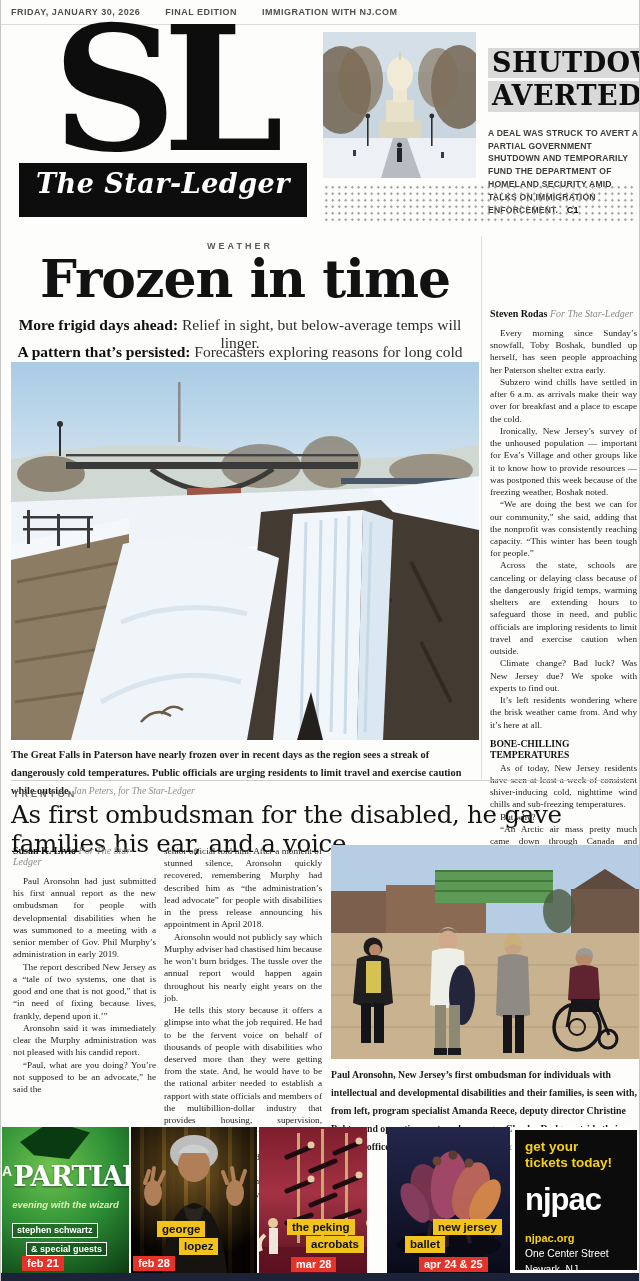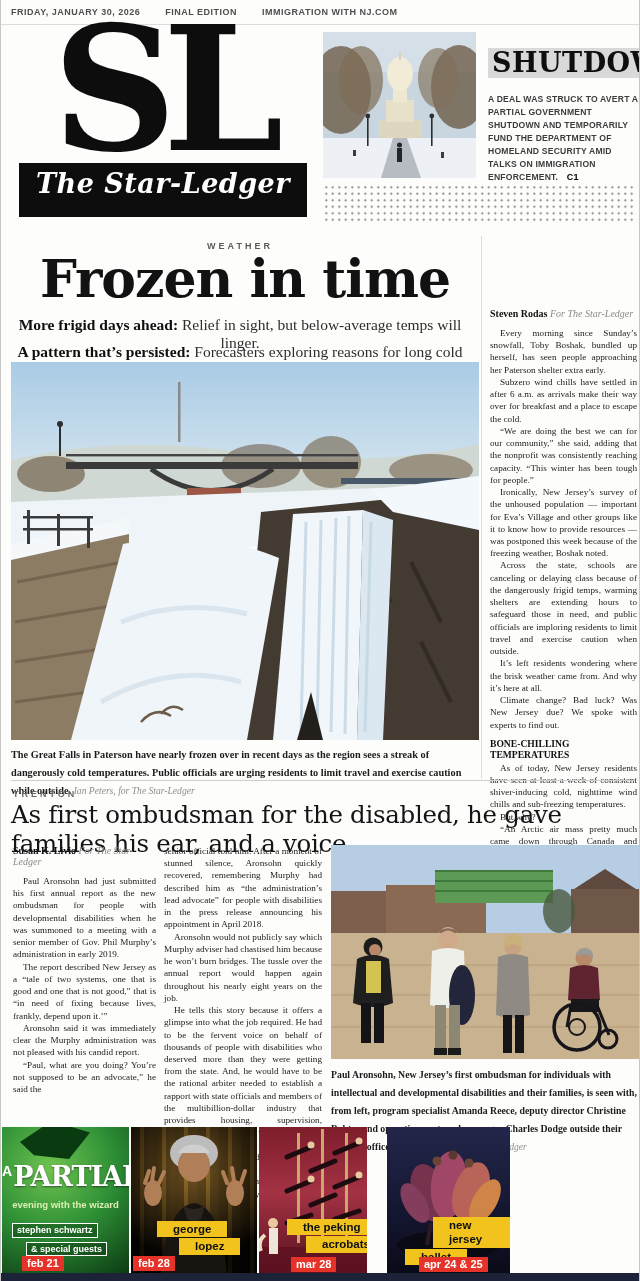--- a/index.html
+++ b/index.html
@@ -119,30 +119,30 @@
   .ad-acrobats { left:258px; width:108px; background:linear-gradient(180deg,#7e1d2c,#a33244 45%,#58121f); }
   .ad-ballet { left:386px; width:123px; background:linear-gradient(180deg,#23264a,#141630 60%,#0a0b18); }
   .ad-njpac { left:511px; width:128px; background:#ffffff; }
 
   .hat { position:absolute; left:18px; top:-6px; width:70px; height:38px; background:#0a3a10;
     clip-path:polygon(0 55%, 45% 0, 100% 30%, 70% 100%, 20% 90%); }
   .wicked-title { position:absolute; top:34px; left:0; width:100%; text-align:center; color:#fff; }
   .wicked-a { font-size:14px; font-weight:bold; vertical-align:10px; margin-right:1px; }
   .wicked-word { font-family:"DejaVu Serif","Liberation Serif",serif; font-size:27px; font-weight:bold; letter-spacing:-1px; text-shadow:0 1px 2px rgba(0,0,0,.5); }
   .wicked-sub { position:absolute; top:72px; left:0; width:100%; text-align:center;
-    font-weight:bold; font-size:9.5px; color:#dcefb4; }
+    font-style:italic; font-weight:bold; font-size:9.5px; color:#dcefb4; }
   .wicked-guests { position:absolute; top:92px; left:10px; }
   .guest-line { display:inline-block; border:1px solid #fff; background:rgba(8,40,12,.35);
     color:#fff; font-weight:bold; font-size:9px; padding:0 4px; line-height:1.4; }
   .guest-line2 { margin-left:14px; margin-top:1px; }
 
   .date-badge { position:absolute; background:#e63329; color:#fff; font-weight:bold;
     font-size:11px; padding:1px 5px 2px 5px; line-height:1.1; }
   .yellow-label { display:inline-block; background:#f2c31c; color:#101010; font-weight:bold;
-    font-size:11.5px; padding:1px 16px; line-height:1.25; }
+    font-size:11.5px; padding:1px 5px; line-height:1.25; }
 
   .lopez-fig { position:absolute; left:0; top:0; width:100%; height:100%; }
   .lopez-labels { position:absolute; left:26px; top:92px; }
   .lopez-label2 { margin-left:22px; margin-top:1px; display:block; width:max-content; }
 
   .acro-labels { position:absolute; left:28px; top:90px; }
   .acro-label2 { margin-left:19px; margin-top:1px; display:block; width:max-content; }
 
   .ballet-labels { position:absolute; left:18px; top:90px; }
   .ballet-label1 { margin-left:28px; }
@@ -195,20 +195,21 @@
       <circle cx="108.8" cy="84" r="2.4" fill="#2f2f2f"></circle>
       <rect x="74" y="116" width="5" height="14" fill="#23242a"></rect>
       <circle cx="76.5" cy="113" r="2.5" fill="#23242a"></circle>
       <rect x="30" y="118" width="3" height="6" fill="#3a3a44"></rect>
       <rect x="118" y="120" width="3" height="6" fill="#3a3a44"></rect>
     </svg>
   </div>
 
   <div class="shutdown">
     <div><span class="shutdown-line">SHUTDOWN</span></div>
+    <div><span class="shutdown-line">AVERTED</span></div>
     <div class="shutdown-deck">
       <span>A DEAL WAS STRUCK TO AVERT A PARTIAL GOVERNMENT SHUTDOWN AND TEMPORARILY FUND THE DEPARTMENT OF HOMELAND SECURITY AMID TALKS ON IMMIGRATION ENFORCEMENT.</span>
       <span class="pageref">C1</span>
     </div>
   </div>
 
   <div class="dots"></div>
 
   <div class="w-kicker">WEATHER</div>
   <div class="w-headline">Frozen in time</div>
@@ -221,25 +222,25 @@
   <div class="vdivider"></div>
 
   <div class="col-right">
     <div class="byline">
       <span>Steven Rodas</span>
       <i>For The Star-Ledger</i>
     </div>
     <div class="bodytext">
       <p>Every morning since Sunday’s snowfall, Toby Boshak, bundled up herself, has seen people approaching her Paterson shelter extra early.</p>
       <p>Subzero wind chills have settled in after 6 a.m. as arrivals make their way over for breakfast and a place to escape the cold.</p>
+      <p>Ironically, New Jersey’s survey of the unhoused population — important for Eva’s Village and other groups like it to know how to provide resources — was postponed this week because of the freezing weather, Boshak noted.</p>
       <p>“We are doing the best we can for our community,” she said, adding that the nonprofit was consistently reaching capacity. “This winter has been tough for people.”</p>
-      <p>Ironically, New Jersey’s survey of the unhoused population — important for Eva’s Village and other groups like it to know how to provide resources — was postponed this week because of the freezing weather, Boshak noted.</p>
       <p>Across the state, schools are canceling or delaying class because of the dangerously frigid temps, warming shelters are extending hours to safeguard those in need, and public officials are imploring residents to limit travel and exercise caution when outside.</p>
+      <p>Climate change? Bad luck? Was New Jersey due? We spoke with experts to find out.</p>
       <p>It’s left residents wondering where the brisk weather came from. And why it’s here at all.</p>
-      <p>Climate change? Bad luck? Was New Jersey due? We spoke with experts to find out.</p>
       <div class="subhead-inline">BONE-CHILLING TEMPERATURES</div>
       <p>As of today, New Jersey residents have seen at least a week of consistent shiver-inducing cold, nighttime wind chills and sub-freezing temperatures.</p>
       <p>But why?</p>
       <p>“An Arctic air mass pretty much came down through Canada and enveloped much of the United States ... and because the high (pressure) is so strong, it’s really not going</p>
       <div class="jumpline">SEE WEATHER, A2</div>
     </div>
   </div>
 
   <div class="falls-photo">
     <svg width="468" height="378" viewBox="0 0 468 378" preserveAspectRatio="none" aria-hidden="true">
@@ -456,16 +457,30 @@
       <circle cx="82" cy="36" r="4.5" fill="#6a4434"></circle>
       <path d="M44,96 l-4,22 M60,98 l0,22 M78,96 l5,20" stroke="#2a1a22" stroke-width="4"></path>
     </svg>
     <div class="ballet-labels">
       <span class="yellow-label ballet-label1">new jersey</span>
       <span class="yellow-label ballet-label2">ballet</span>
     </div>
     <div class="date-badge" style="left:32px; bottom:1px;">apr 24 &amp; 25</div>
   </div>
 
+  <div class="ad ad-njpac">
+    <div class="njpac-inner">
+      <div class="njpac-cta">
+        <div>get your</div>
+        <div>tickets today!</div>
+      </div>
+      <div class="njpac-logo">njpac</div>
+      <div class="njpac-web">njpac.org</div>
+      <div class="njpac-addr">
+        <div>One Center Street</div>
+        <div>Newark, NJ</div>
+      </div>
+    </div>
+  </div>
 
   <div class="bottom-bar"></div>
 
 </div>
 
 </body></html>

